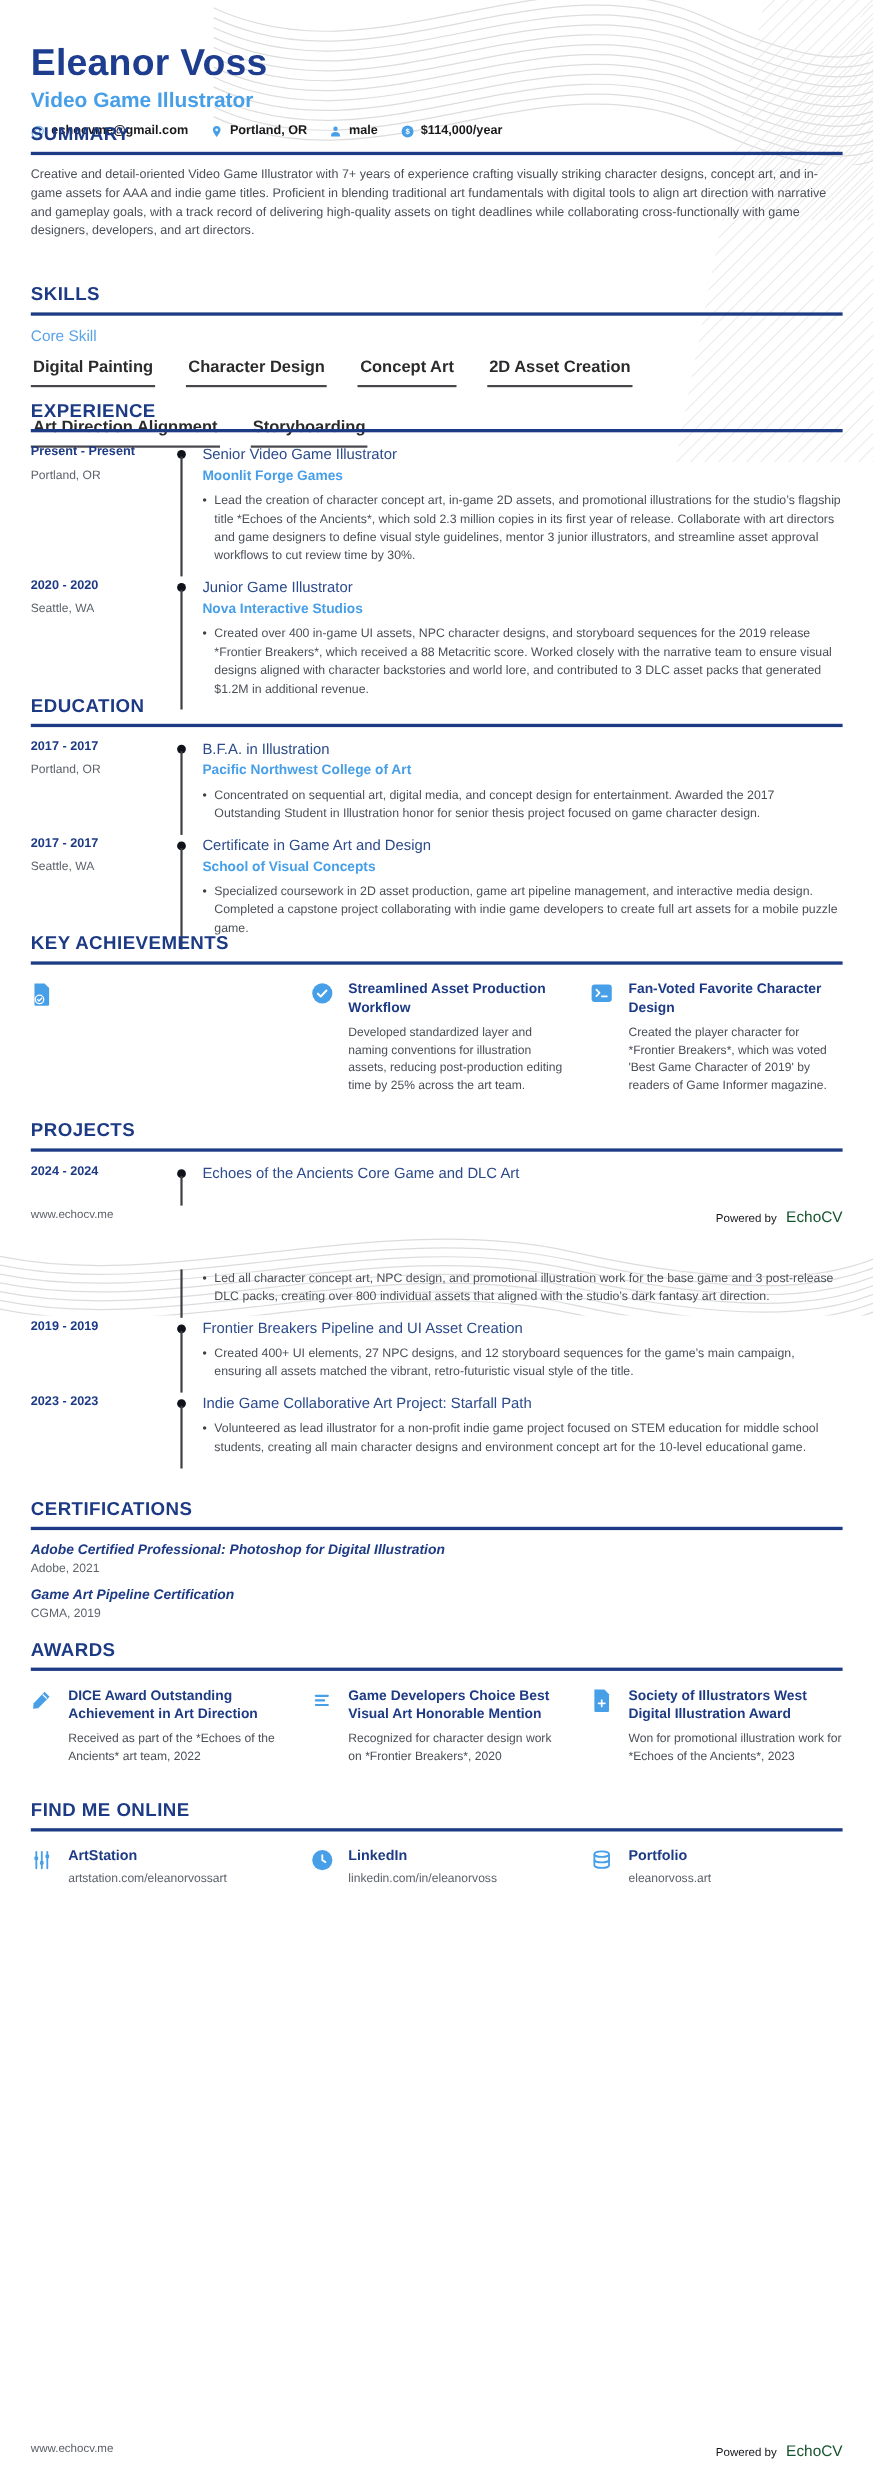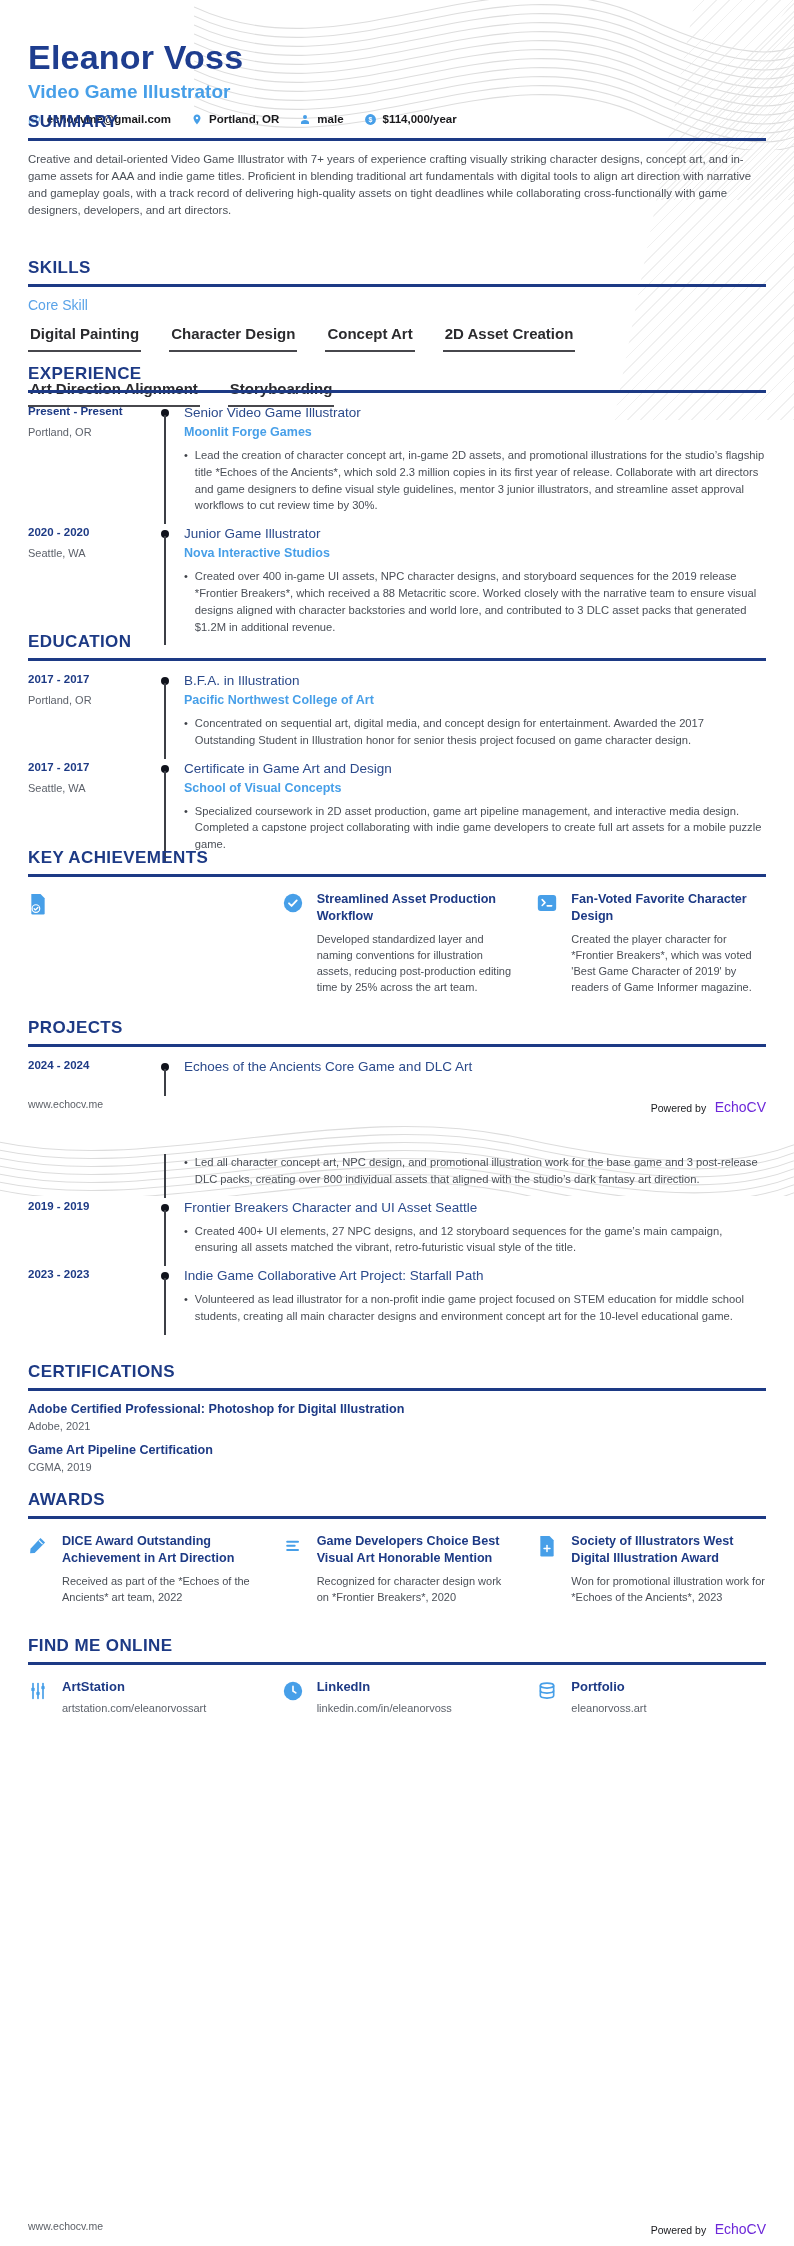--- a/index.html
+++ b/index.html
@@ -55,32 +55,32 @@
 
   
   .cols3{display:grid;grid-template-columns:repeat(3,1fr);column-gap:26px;margin-top:14px;}
   .card{display:flex;gap:12px;}
   .card .ic{flex:0 0 22px;padding-top:2px;}
   .card h3{margin:0;font-size:12.6px;font-weight:700;color:var(--navy);line-height:1.35;}
   .card p{margin:7px 0 0;font-size:11px;line-height:1.45;color:var(--text);}
 
   
   .cert{margin-top:11px;}
-  .cert h3{margin:0;font-size:12.6px;font-weight:700;color:var(--navy);}
+  .cert h3{margin:0;font-size:12.6px;font-weight:700;color:var(--navy);font-style:italic;}
   .cert p{margin:4px 0 0;font-size:11px;color:var(--muted);}
 
   
   .on-label{font-size:13px;font-weight:700;color:var(--navy);}
   .on-handle{margin-top:8px;font-size:11px;color:var(--muted);text-align:center;}
 
   
   .footer{display:flex;justify-content:space-between;align-items:flex-start;}
   .f-site{font-size:10.5px;color:#5b5f66;}
   .f-pow{font-size:10.5px;color:#17181c;}
-  .f-brand{font-size:14px;color:#6d28d9;margin-left:4px;}
+  .f-brand{font-size:14px;color:#14532d;margin-left:4px;}
 </style>
 </head>
 <body>
 
 <div class="page">
 
   <svg class="waves" style="top:0;right:0;" width="600" height="150" viewBox="0 0 600 150">
     <defs>
         <path id="wv1" d="M0 25 C 150 95, 300 -35, 450 35 S 620 55, 660 15" fill="none"></path>
       </defs>
@@ -330,21 +330,21 @@
 
     <div class="entry">
       <div>
           <div class="e-dates">2019 - 2019</div>
         </div>
       <div class="e-marker">
           <span class="dot"></span>
           <span class="tline"></span>
         </div>
       <div>
-        <div class="e-title">Frontier Breakers Character and UI Asset Seattle</div>
+        <div class="e-title">Frontier Breakers Pipeline and UI Asset Creation</div>
         <div class="bullet">
             <span class="b-dot">•</span>
             <p>Created 400+ UI elements, 27 NPC designs, and 12 storyboard sequences for the game’s main campaign, ensuring all assets matched the vibrant, retro-futuristic visual style of the title.</p>
           </div>
       </div>
     </div>
 
     <div class="entry">
       <div>
           <div class="e-dates">2023 - 2023</div>

